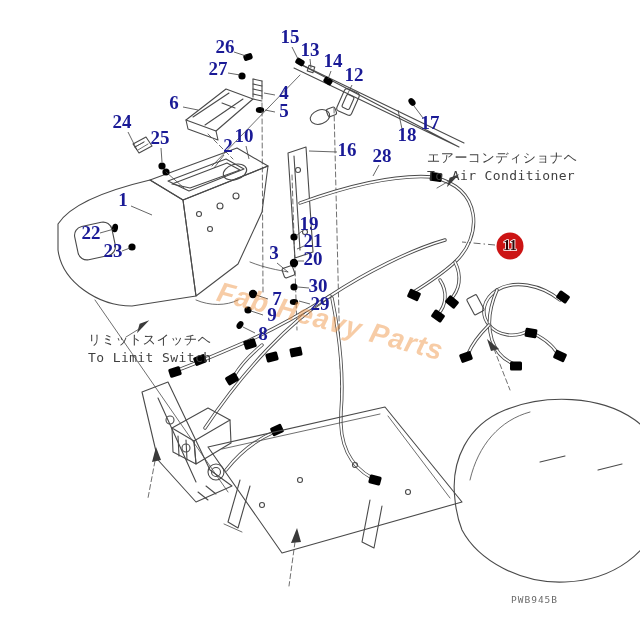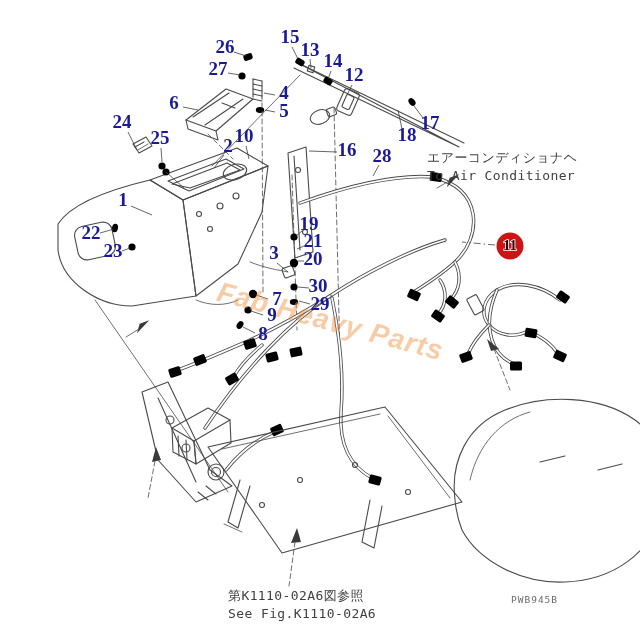--- a/index.html
+++ b/index.html
@@ -332,24 +332,24 @@
       <circle cx="510" cy="246" r="13.5" fill="#cc1414"></circle>
       <text class="highlight-num" x="510" y="247">11</text>
     </g>
   </svg>
 
   <div class="anno" style="left:427px;top:149px">
     <div>エアーコンディショナヘ</div>
     <div>To Air Conditioner</div>
   </div>
 
-
-
-
-  <div class="anno" style="left:228px;top:587px">
-    <div>第K1110-02A6図参照</div>
-    <div>See Fig.K1110-02A6</div>
+  <div class="anno" style="left:88px;top:331px">
+    <div>リミットスイッチヘ</div>
+    <div>To Limit Switch</div>
   </div>
+
+
+
 
   <div class="watermark">Fab Heavy Parts</div>
 
   <div class="doc-code">PWB945B</div>
 </div>
 
 </body></html>

